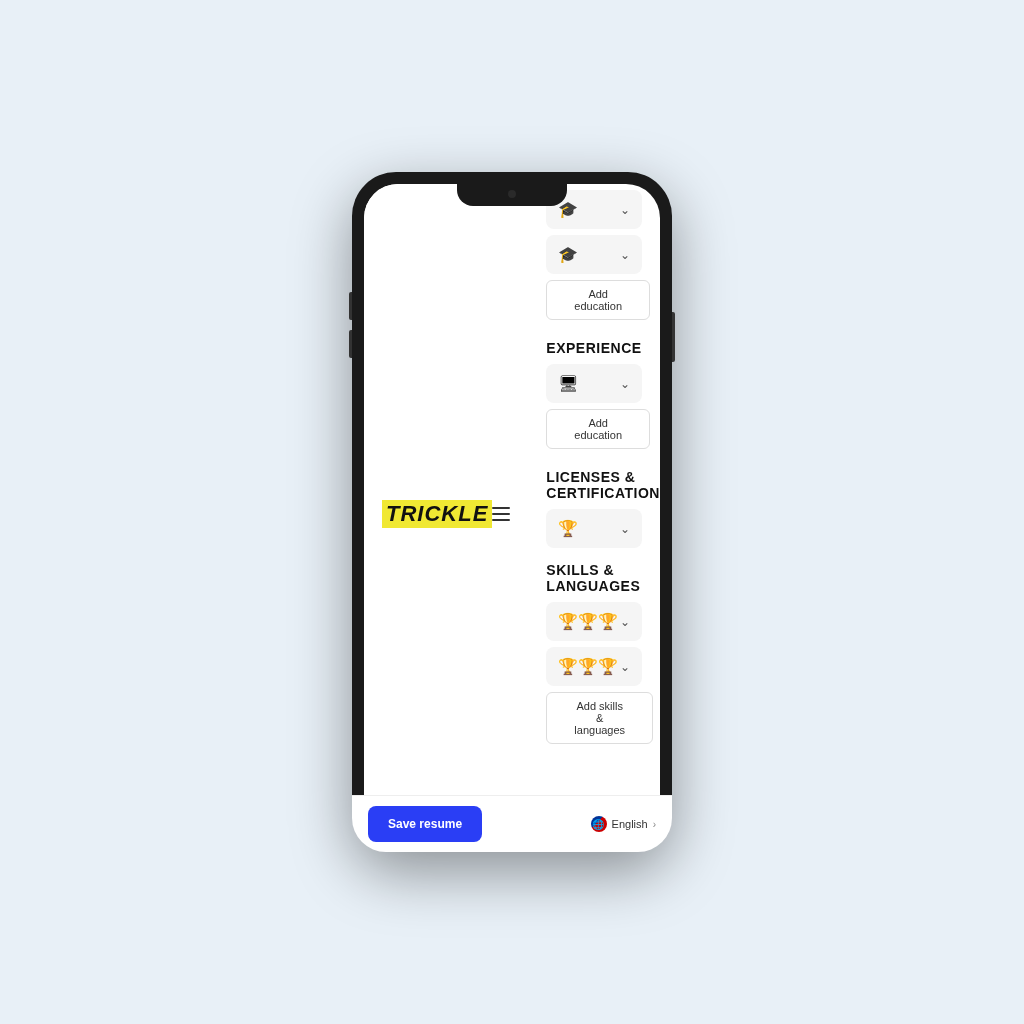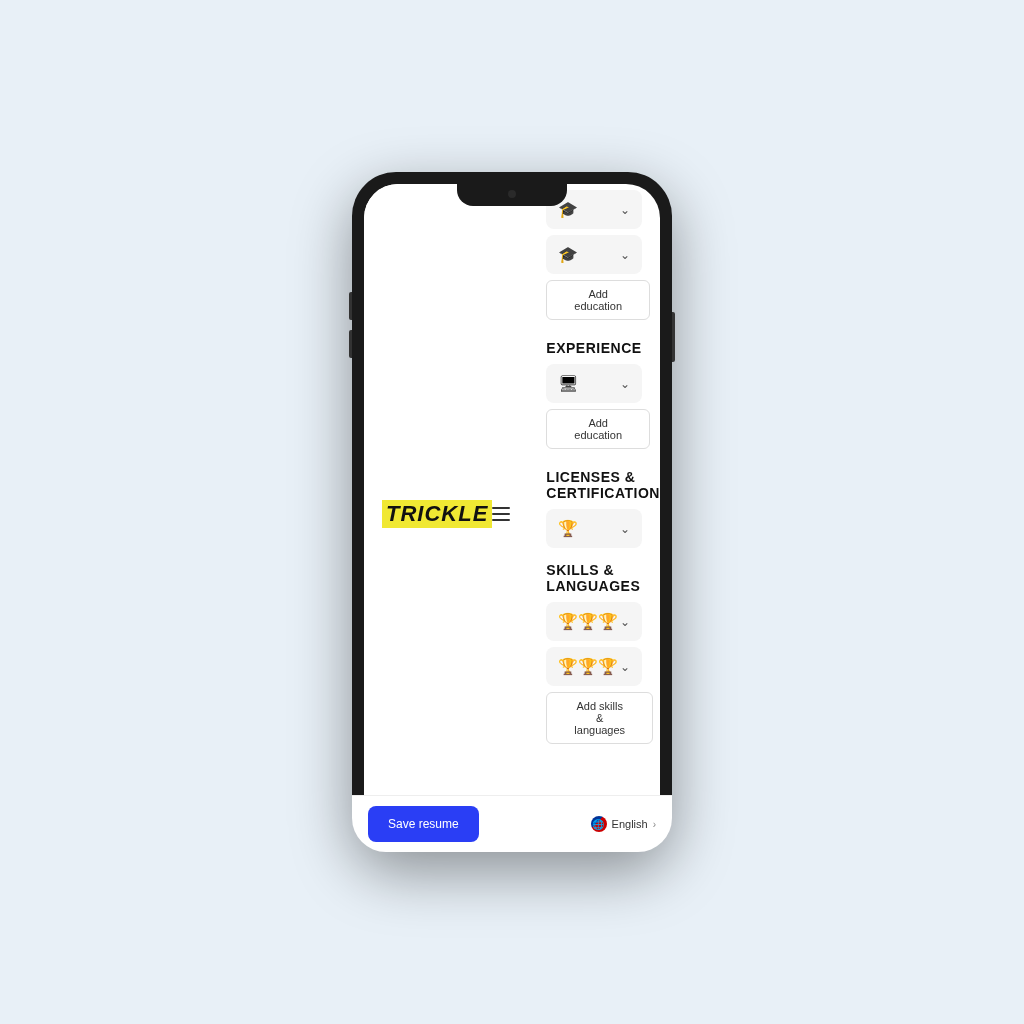--- a/index.html
+++ b/index.html
@@ -148,21 +148,21 @@
     }
 
     
     .save-btn {
       background: #2a3ef5;
       color: #fff;
       border: none;
       border-radius: 8px;
       padding: 11px 20px;
       font-size: 12px;
-      font-weight: 400;
+      font-weight: 700;
       cursor: pointer;
     }
 
     
     .bottom-bar {
       position: absolute;
       bottom: 0;
       left: 0;
       right: 0;
       background: #fff;

